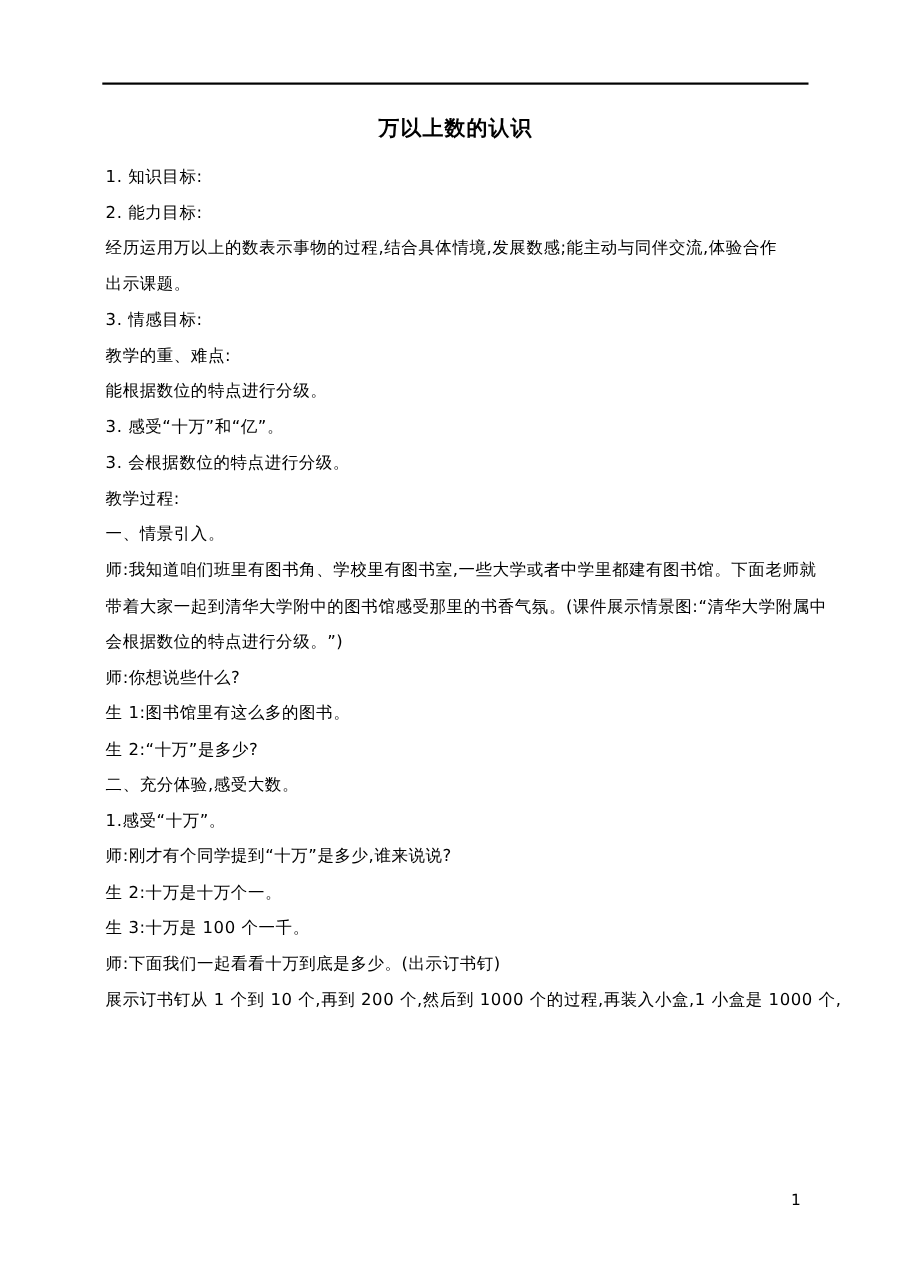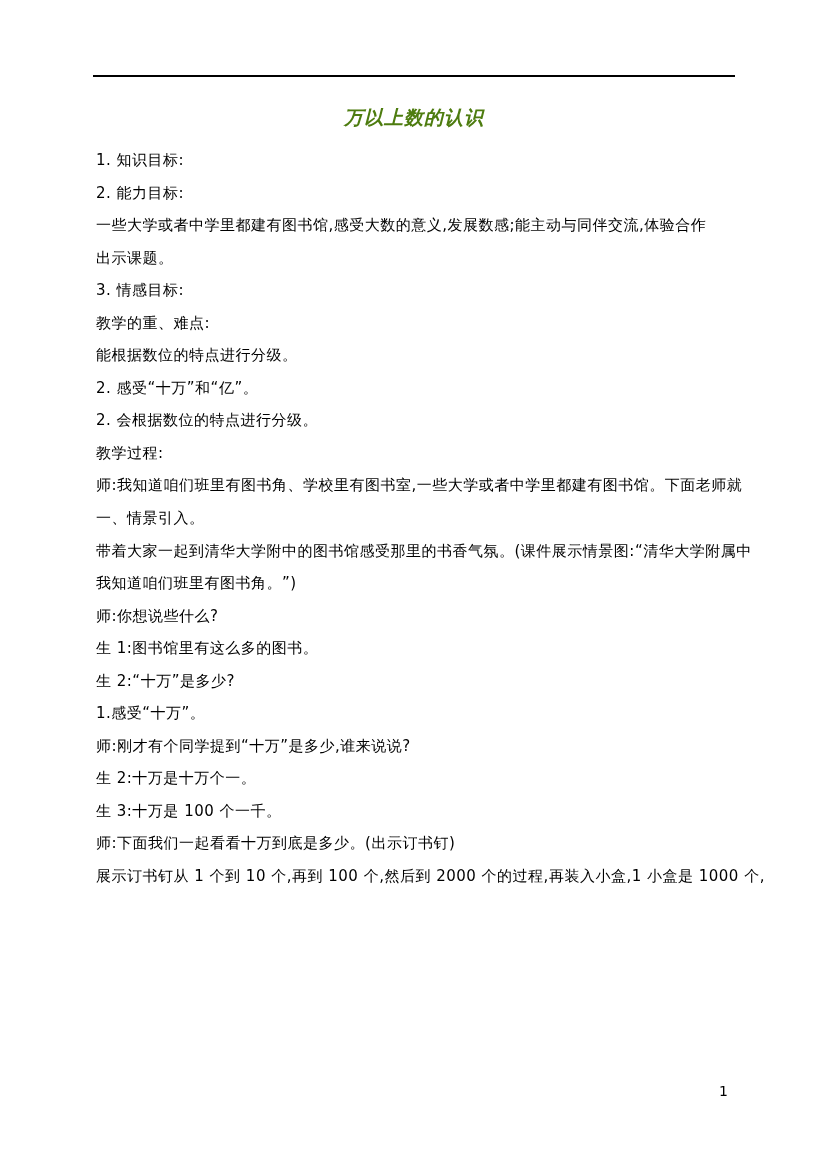--- a/index.html
+++ b/index.html
@@ -58,40 +58,41 @@
     font-size: 14px;
     line-height: 18px;
     color: #000000;
   }
 </style>
 </head>
 <body>
 
 <div class="page">
   <div class="top-rule"></div>
-  <h1 class="title" style="color: #4d7c0f; font-style: italic;">万以上数的认识</h1>
+  <h1 class="title" style="color: #000000;">万以上数的认识</h1>
   <div class="content">
       <div class="line">1. 知识目标:</div>
       <div class="line">2. 能力目标:</div>
-      <div class="line">一些大学或者中学里都建有图书馆,感受大数的意义,发展数感;能主动与同伴交流,体验合作</div>
+      <div class="line">经历运用万以上的数表示事物的过程,结合具体情境,发展数感;能主动与同伴交流,体验合作</div>
       <div class="line">出示课题。</div>
       <div class="line">3. 情感目标:</div>
       <div class="line">教学的重、难点:</div>
       <div class="line">能根据数位的特点进行分级。</div>
-      <div class="line">2. 感受“十万”和“亿”。</div>
-      <div class="line">2. 会根据数位的特点进行分级。</div>
+      <div class="line">3. 感受“十万”和“亿”。</div>
+      <div class="line">3. 会根据数位的特点进行分级。</div>
       <div class="line">教学过程:</div>
+      <div class="line">一、情景引入。</div>
       <div class="line">师:我知道咱们班里有图书角、学校里有图书室,一些大学或者中学里都建有图书馆。下面老师就</div>
-      <div class="line">一、情景引入。</div>
       <div class="line">带着大家一起到清华大学附中的图书馆感受那里的书香气氛。(课件展示情景图:“清华大学附属中</div>
-      <div class="line">我知道咱们班里有图书角。”)</div>
+      <div class="line">会根据数位的特点进行分级。”)</div>
       <div class="line">师:你想说些什么?</div>
       <div class="line">生 1:图书馆里有这么多的图书。</div>
       <div class="line">生 2:“十万”是多少?</div>
+      <div class="line">二、充分体验,感受大数。</div>
       <div class="line">1.感受“十万”。</div>
       <div class="line">师:刚才有个同学提到“十万”是多少,谁来说说?</div>
       <div class="line">生 2:十万是十万个一。</div>
       <div class="line">生 3:十万是 100 个一千。</div>
       <div class="line">师:下面我们一起看看十万到底是多少。(出示订书钉)</div>
-      <div class="line">展示订书钉从 1 个到 10 个,再到 100 个,然后到 2000 个的过程,再装入小盒,1 小盒是 1000 个,</div>
+      <div class="line">展示订书钉从 1 个到 10 个,再到 200 个,然后到 1000 个的过程,再装入小盒,1 小盒是 1000 个,</div>
     </div>
   <div class="page-number">1</div>
 </div>
 
 </body></html>

